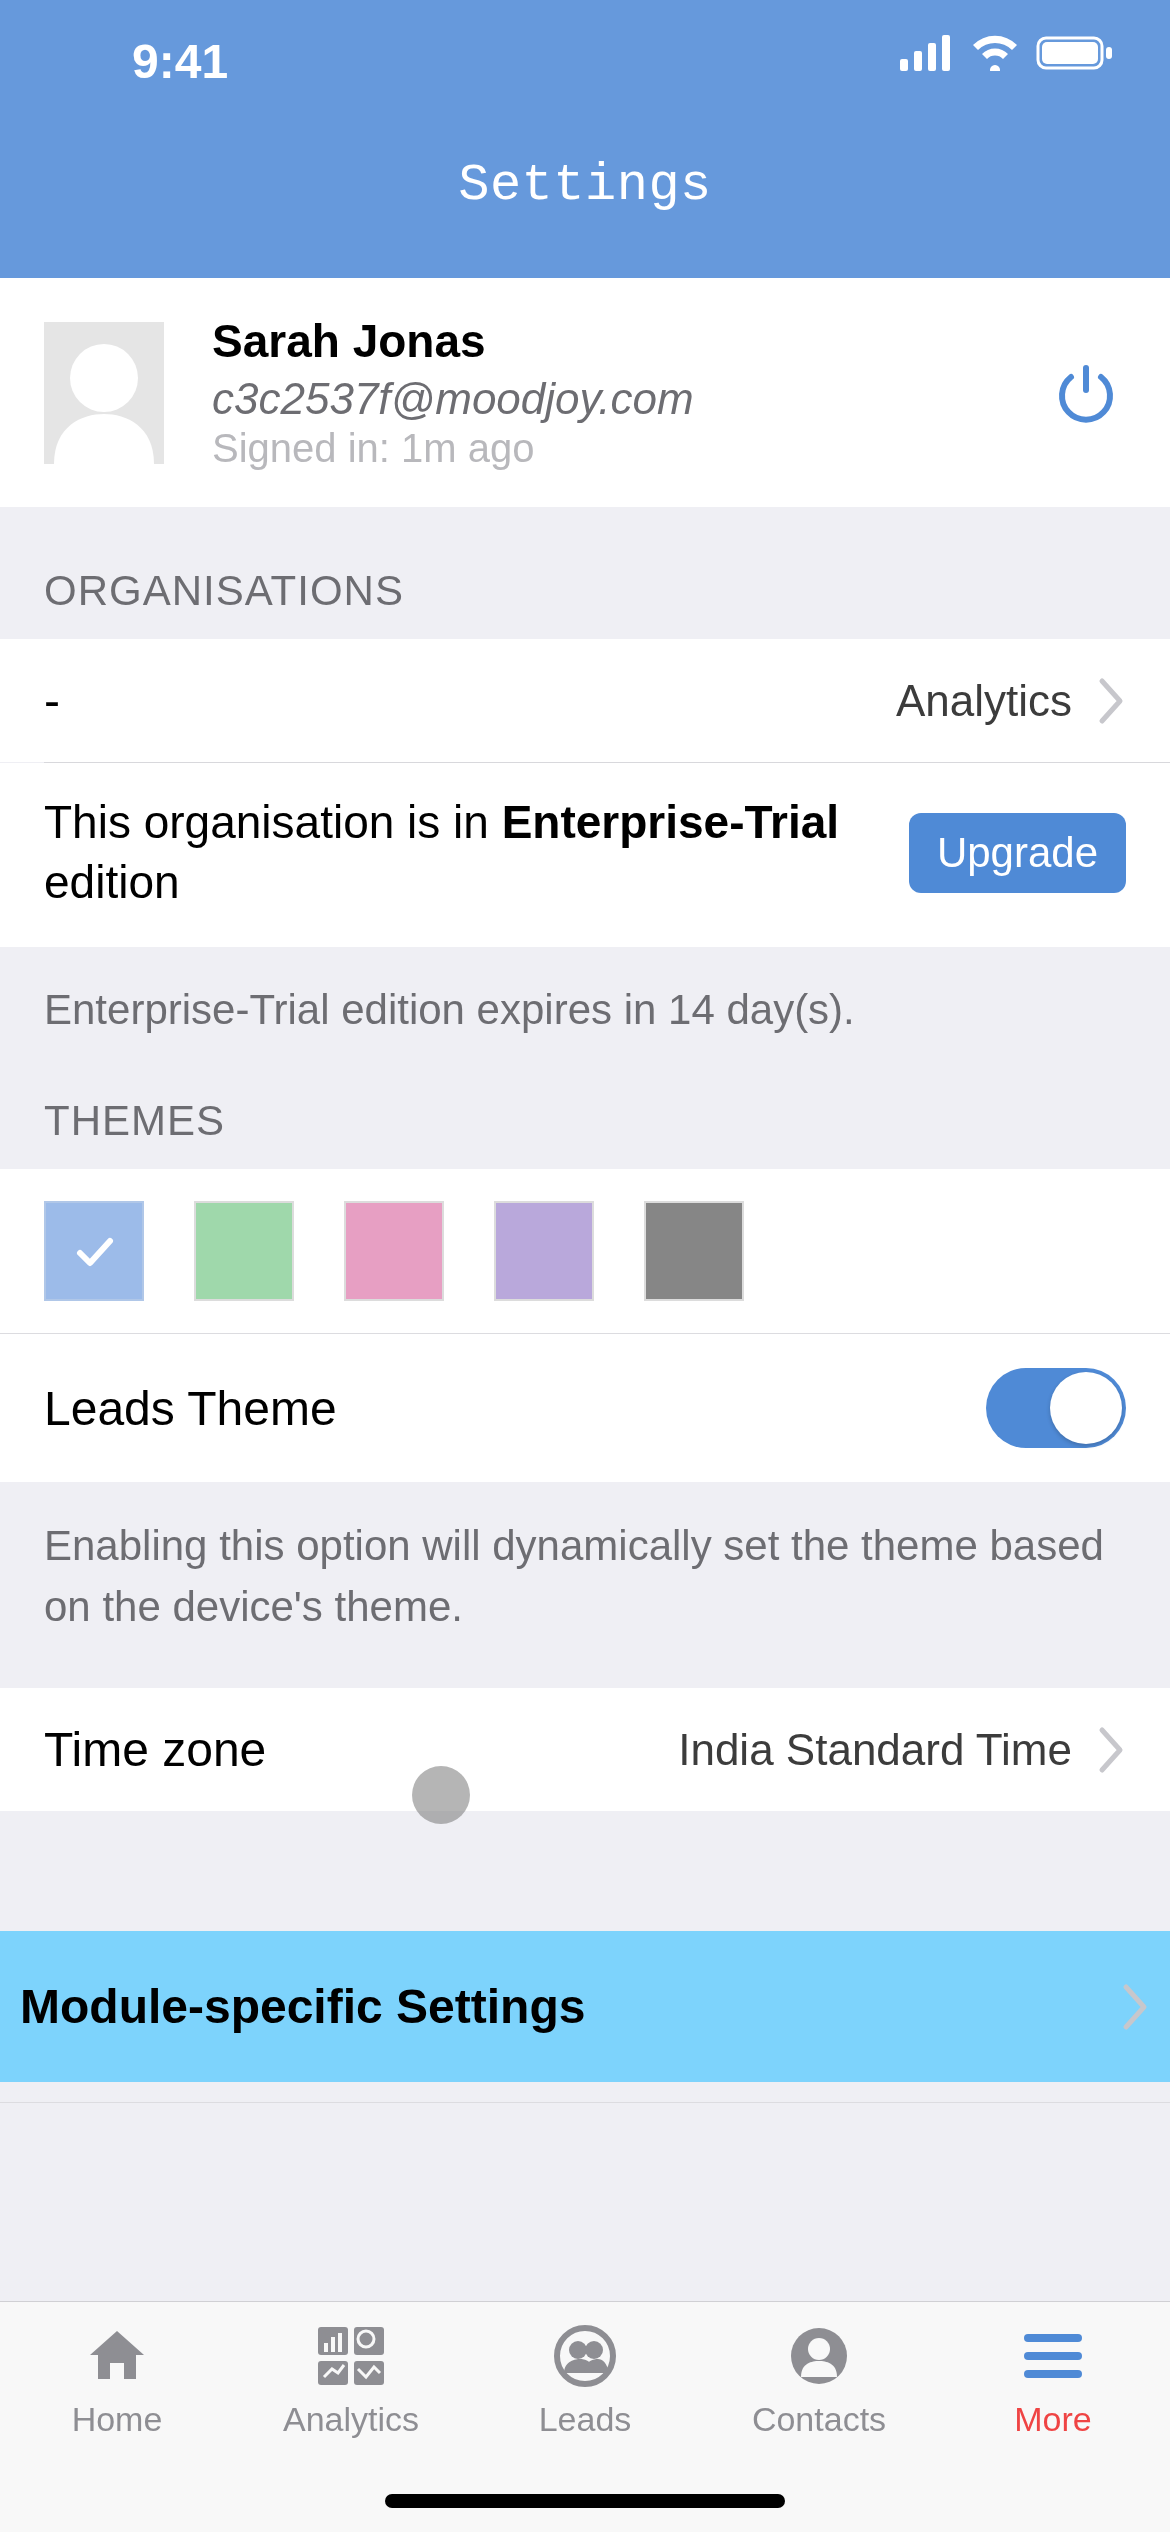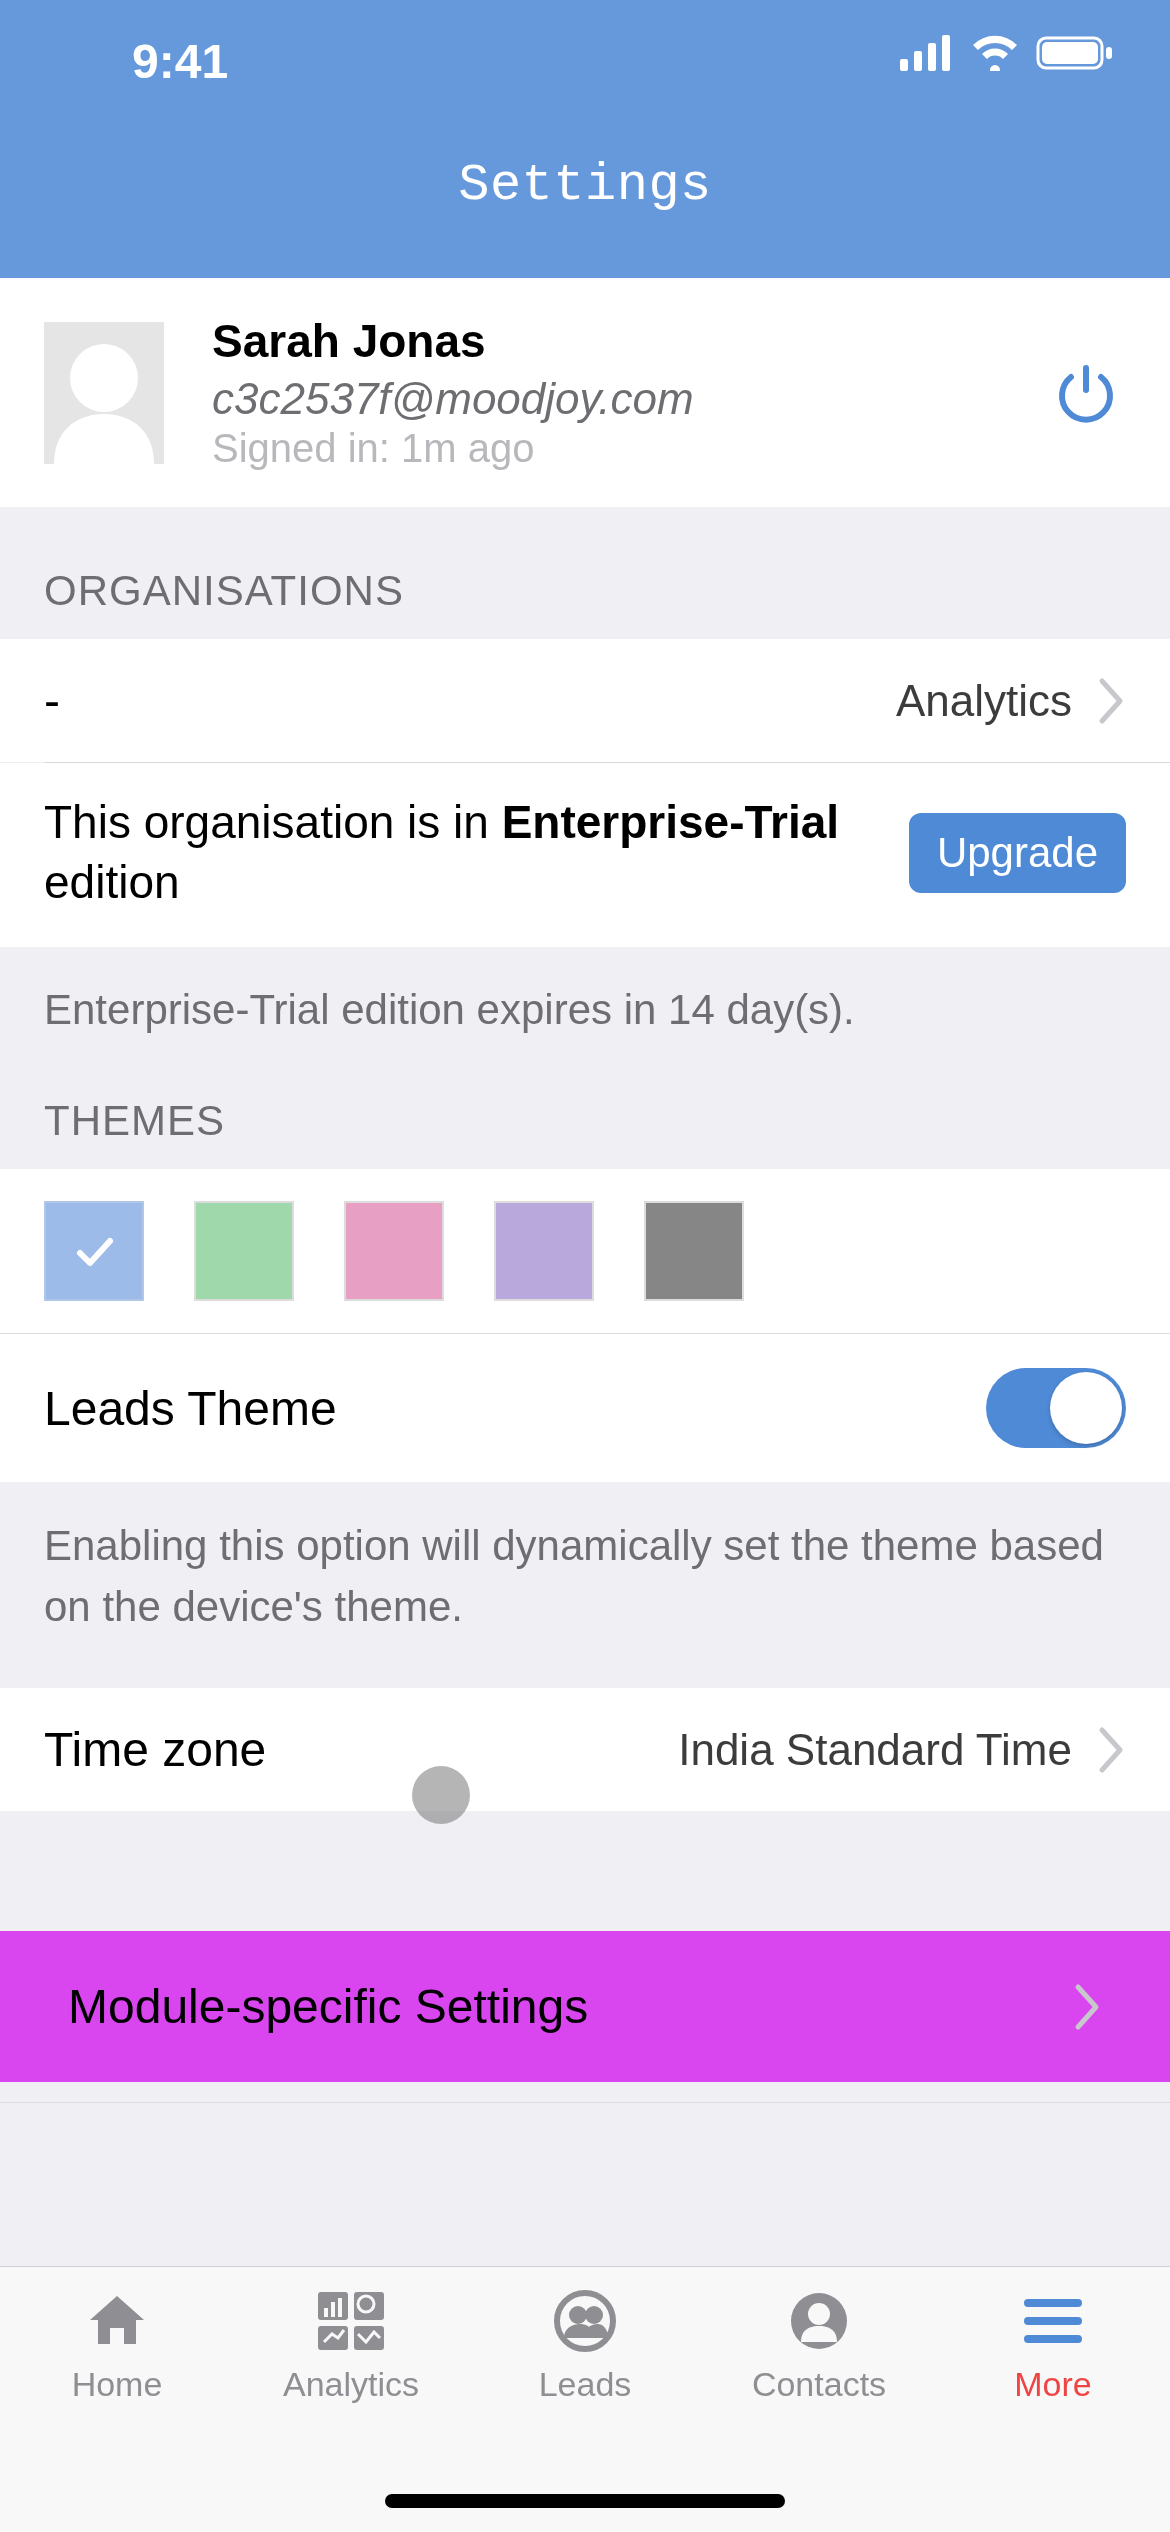--- a/index.html
+++ b/index.html
@@ -51,36 +51,36 @@
   .sw-purple{ background:#b9a8db; }
   .sw-gray  { background:#868686; }
 
   
   .toggle { width:140px; height:80px; border-radius:40px; background:#4f8ad6; position:relative; }
   .toggle .knob { width:72px; height:72px; border-radius:50%; background:#ffffff; position:absolute; top:4px; right:4px; box-shadow:0 2px 4px rgba(0,0,0,.2);}
 
   .theme-desc { font-size:42px; color:#6d6d72; padding: 34px 44px 50px 44px; line-height:1.45;}
 
   
-  .tabbar { position:absolute; bottom:0; left:0; right:0; height:266px; background:#f8f8f8; border-top:1px solid #d0d0d4; display:flex; justify-content: space-around; padding-top:18px;}
+  .tabbar { position:absolute; bottom:0; left:0; right:0; height:231px; background:#f8f8f8; border-top:1px solid #d0d0d4; display:flex; justify-content: space-around; padding-top:18px;}
   .tab { display:flex; flex-direction:column; align-items:center; width:180px; gap:8px;}
   .tab-icon { width:72px; height:72px; display:flex; align-items:center; justify-content:center;}
   .tab-label { font-size:34px; color:#8e8e93; }
   .tab.active .tab-label { color:#ef4444; }
   .home-indicator { position:absolute; bottom:24px; left:50%; transform:translateX(-50%); width:400px; height:14px; background:#000000; border-radius:10px; }
 
   .cursor-dot { position:absolute; width:58px; height:58px; border-radius:50%; background:rgba(120,120,120,.55); left: 412px; top: 1766px; }
 
   .spacer-flex { flex:1; }
 
   .hr { height:1px; background:#dcdce0; }
   
   .big-gap { height: 120px; }
   
-  .module-row { background:#d946ef; display:flex; align-items:center; justify-content:space-between; padding: 48px 68px; }
+  .module-row { background:#7dd3fc; display:flex; align-items:center; justify-content:space-between; padding: 48px 20px; font-weight: bold; }
 </style>
 </head>
 <body>
 
 <div class="screen">
 
   <div class="header">
     <div class="status-bar">
       <div class="status-time">9:41</div>
       <div class="status-right">

